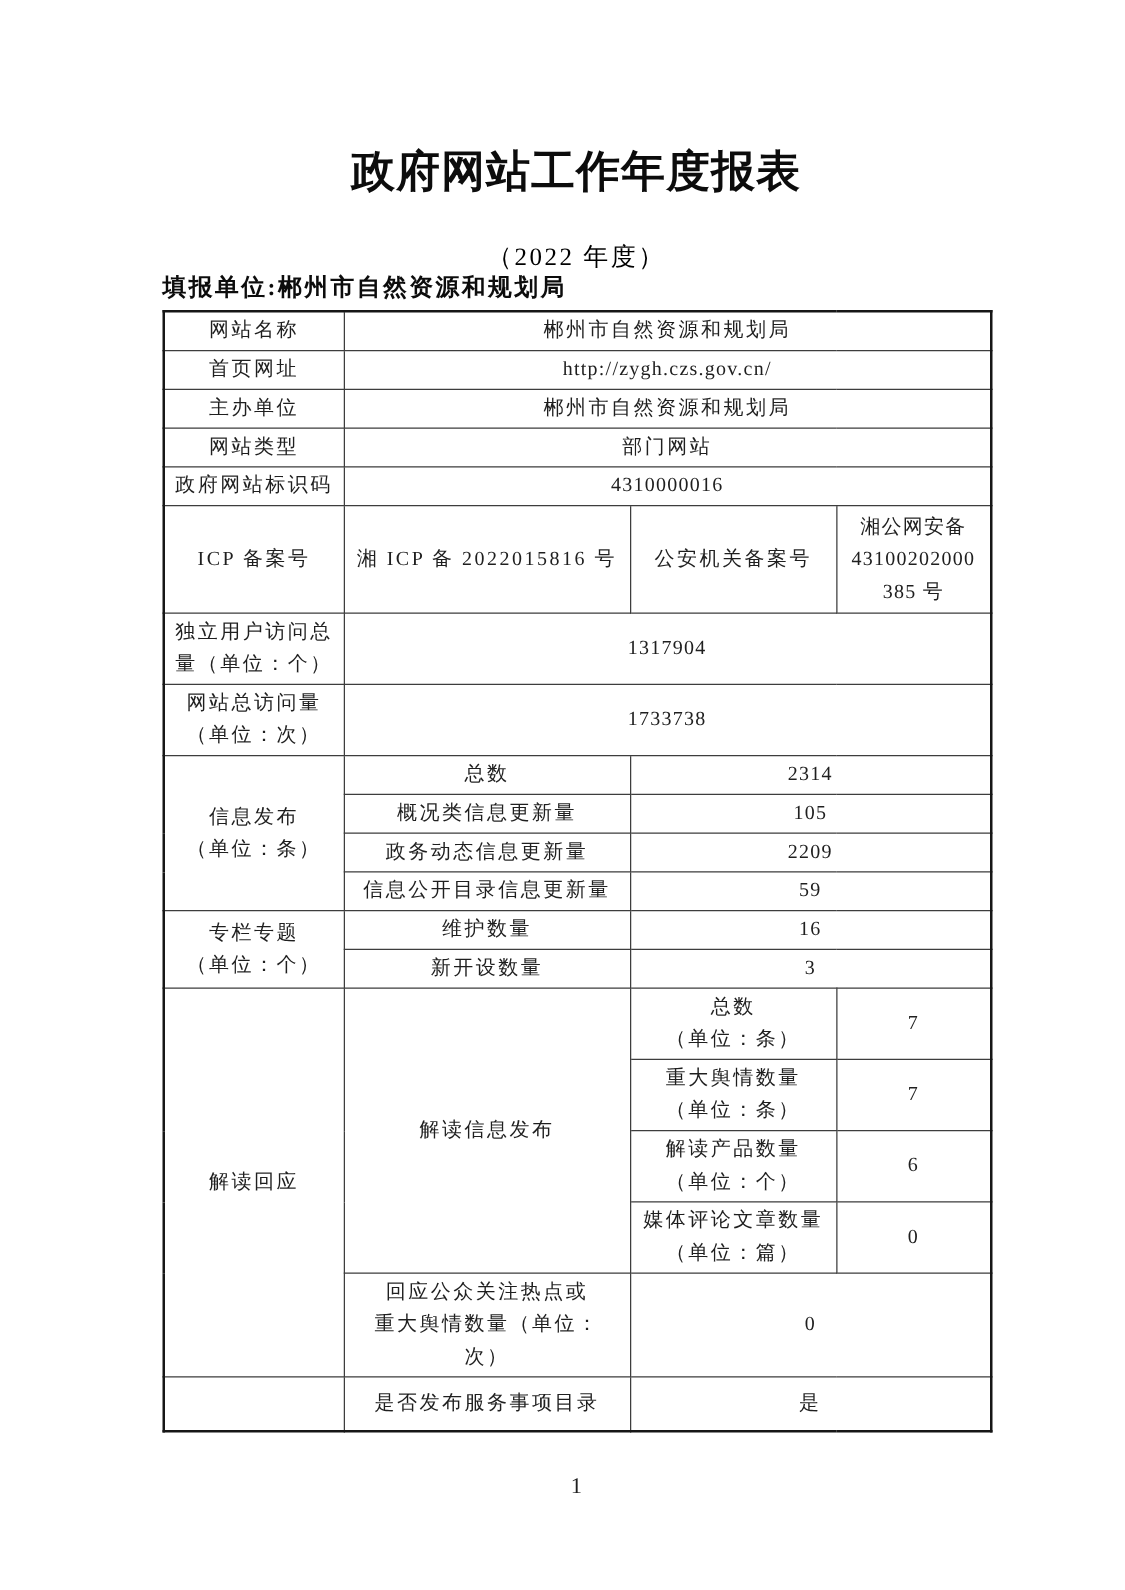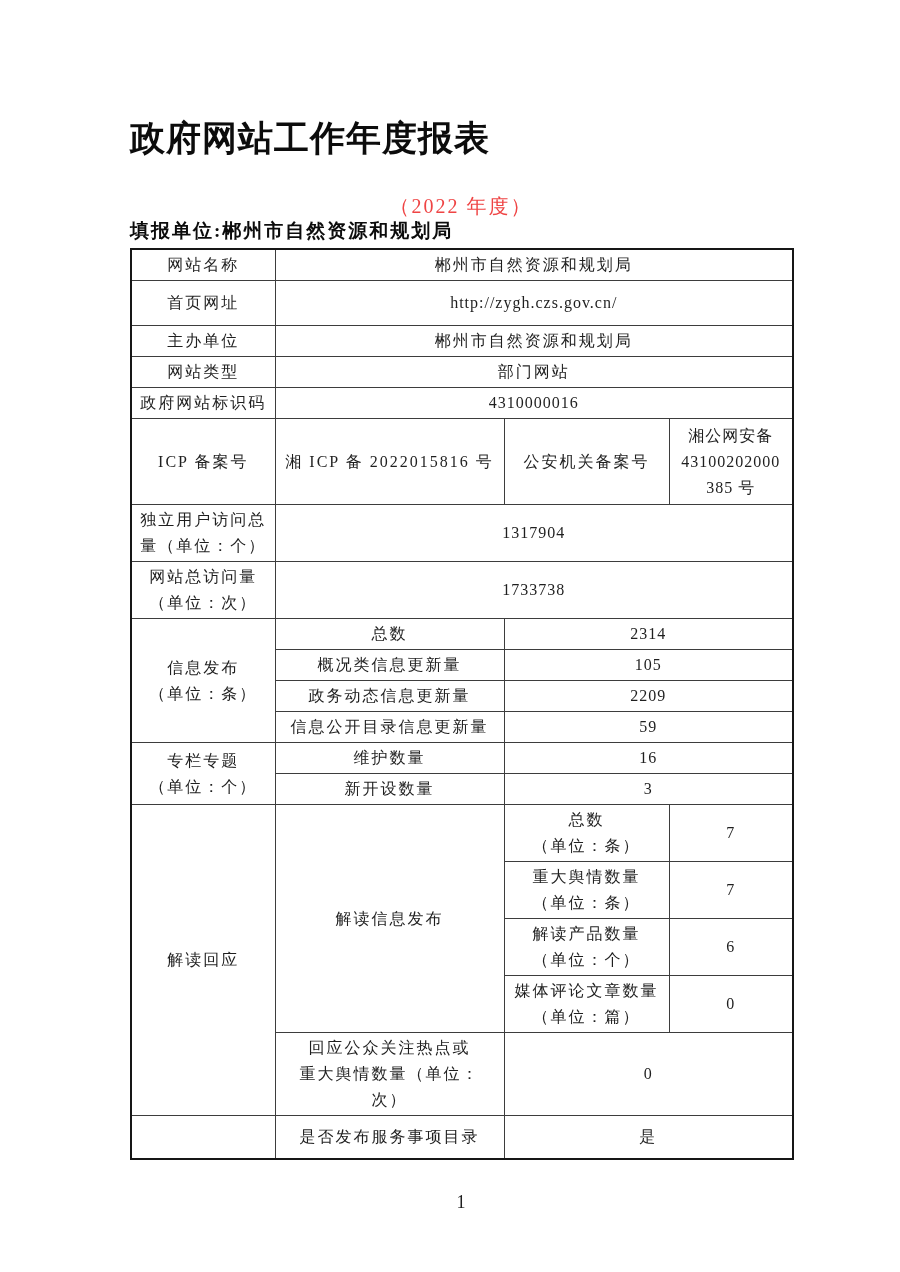--- a/index.html
+++ b/index.html
@@ -16,35 +16,35 @@
     font-family: "Liberation Serif", "DejaVu Serif", serif;
     color: #1f1f1f;
   }
   .content {
     width: 662px;
     margin-left: 130px;
   }
   .title {
     margin: 0;
     padding-top: 116px;
-    text-align: left;
+    text-align: center;
     font-family: "Liberation Sans", "DejaVu Sans", sans-serif;
     font-weight: bold;
     font-size: 35px;
     line-height: 44px;
     letter-spacing: 1px;
     color: #0c0c0c;
   }
   .subtitle {
     margin-top: 34px;
     text-align: center;
     font-size: 20px;
     line-height: 24px;
     letter-spacing: 2px;
-    color: #ef4444;
+    color: #000000;
   }
   .unit {
     font-weight: bold;
     font-size: 19px;
     line-height: 26px;
     letter-spacing: 2px;
     color: #0c0c0c;
   }
   table.report {
     margin-top: 4px;
@@ -93,21 +93,21 @@
         <col style="width:144px">
         <col style="width:229px">
         <col style="width:165px">
         <col style="width:124px">
       </colgroup>
       <tbody>
         <tr style="height:30px">
           <td>网站名称</td>
           <td colspan="3">郴州市自然资源和规划局</td>
         </tr>
-        <tr style="height:45px">
+        <tr style="height:31px">
           <td>首页网址</td>
           <td colspan="3" class="num">http://zygh.czs.gov.cn/</td>
         </tr>
         <tr style="height:31px">
           <td>主办单位</td>
           <td colspan="3">郴州市自然资源和规划局</td>
         </tr>
         <tr style="height:19px">
           <td>网站类型</td>
           <td colspan="3">部门网站</td>

